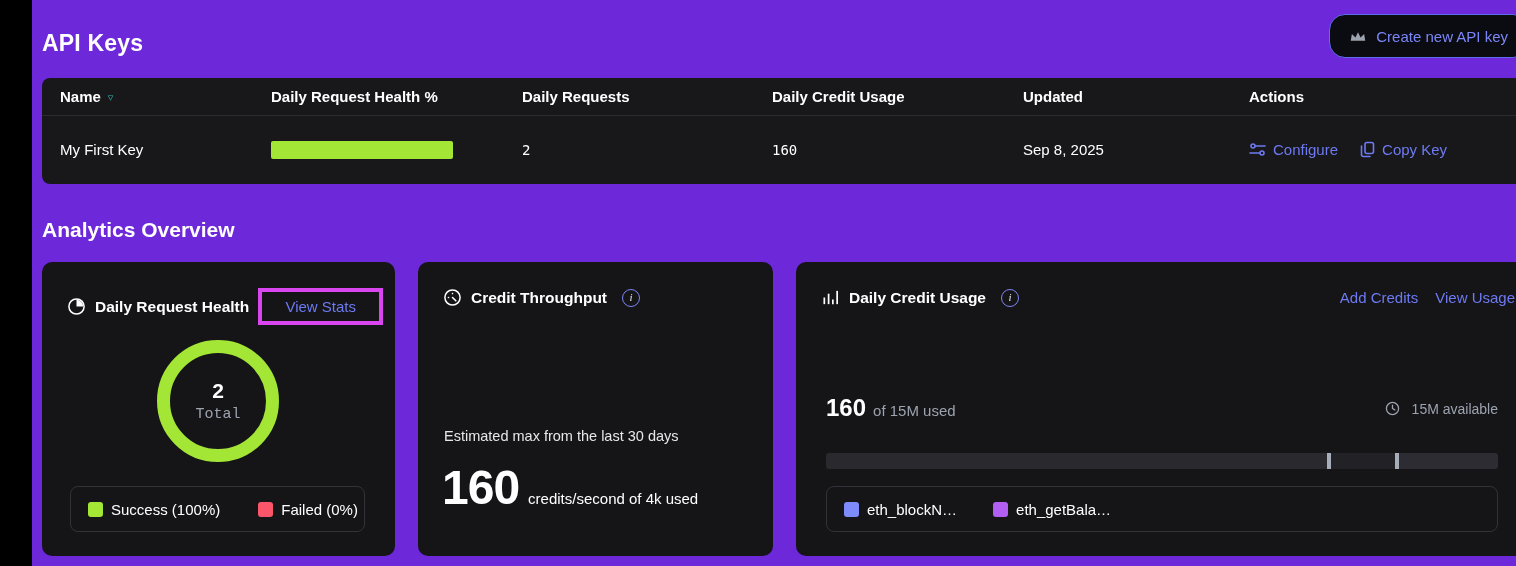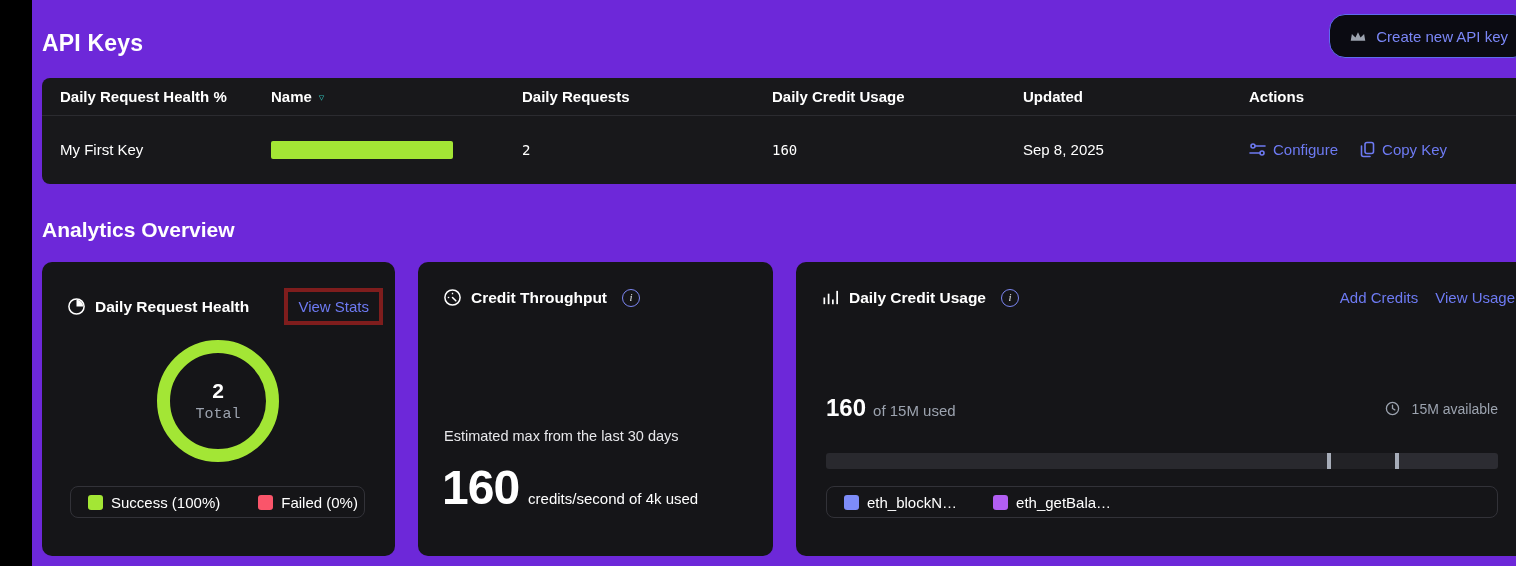--- a/index.html
+++ b/index.html
@@ -38,26 +38,26 @@
   .card1 { width:353px; }
   .card2 { width:355px; }
   .card3 { width:731px; }
   .card-head { position:absolute; top:26px; left:25px; right:12px; display:flex; align-items:center; gap:9px; }
   .card-title { font-size:15.5px; font-weight:700; white-space:nowrap; }
   .head-icon { width:19px; height:19px; flex:none; }
   .info-icon { width:18px; height:18px; border:1.5px solid #7c86f2; border-radius:50%;
     color:#e5e7eb; font-size:11px; line-height:15px; text-align:center; font-family:"Liberation Serif",serif; font-style:italic; flex:none; }
 
   
-  .annot-box { margin-left:auto; border:4px solid #7f1d1d; padding:6px 10px; }
+  .annot-box { margin-left:auto; border:4px solid #d946ef; padding:6px 23px; }
   .donut-wrap { position:absolute; left:114px; top:77px; width:124px; height:124px; }
   .donut-center { position:absolute; inset:0; display:flex; flex-direction:column; align-items:center; justify-content:center; }
   .donut-value { font-size:21px; font-weight:700; }
   .donut-label { font-size:15px; color:#9ca3af; margin-top:3px;font-family:Liberation Mono, monospace; }
-  .legend-box { position:absolute; left:28px; top:224px; height:32px; display:flex; align-items:center;
+  .legend-box { position:absolute; left:28px; top:224px; height:46px; display:flex; align-items:center;
     gap:38px; border:1px solid #323238; border-radius:8px; padding:4px 17px; }
   .card1 .legend-box { width:295px; }
   .legend-item { display:flex; align-items:center; gap:8px; font-size:15px; white-space:nowrap; }
   .chip { width:15px; height:15px; border-radius:3px; flex:none; }
 
   
   .ct-subtitle { position:absolute; left:26px; top:166px; font-size:14.5px; color:#e7e7ea; }
   .ct-number-row { position:absolute; left:24px; top:198px; display:flex; align-items:baseline; gap:9px; }
   .ct-number { font-size:48px; font-weight:700; letter-spacing:-1px; }
   .ct-unit { font-size:15px; color:#fff; }
@@ -86,26 +86,26 @@
   <button class="create-btn">
     <svg class="crown" viewBox="0 0 22 14">
       <path d="M1 13 L2.6 3.5 L7.5 8.5 L11 1 L14.5 8.5 L19.4 3.5 L21 13 Z"></path>
     </svg>
     <span>Create new API key</span>
   </button>
 
   <div class="table">
     <div class="trow thead">
       <div class="th">
-          <span>Daily Request Health %</span>
-        </div>
-      <div class="th">
         <span>Name</span>
         <span class="sort-chevron">▿</span>
       </div>
+      <div class="th">
+          <span>Daily Request Health %</span>
+        </div>
       <div class="th">
           <span>Daily Requests</span>
         </div>
       <div class="th">
           <span>Daily Credit Usage</span>
         </div>
       <div class="th">
           <span>Updated</span>
         </div>
       <div class="th">

